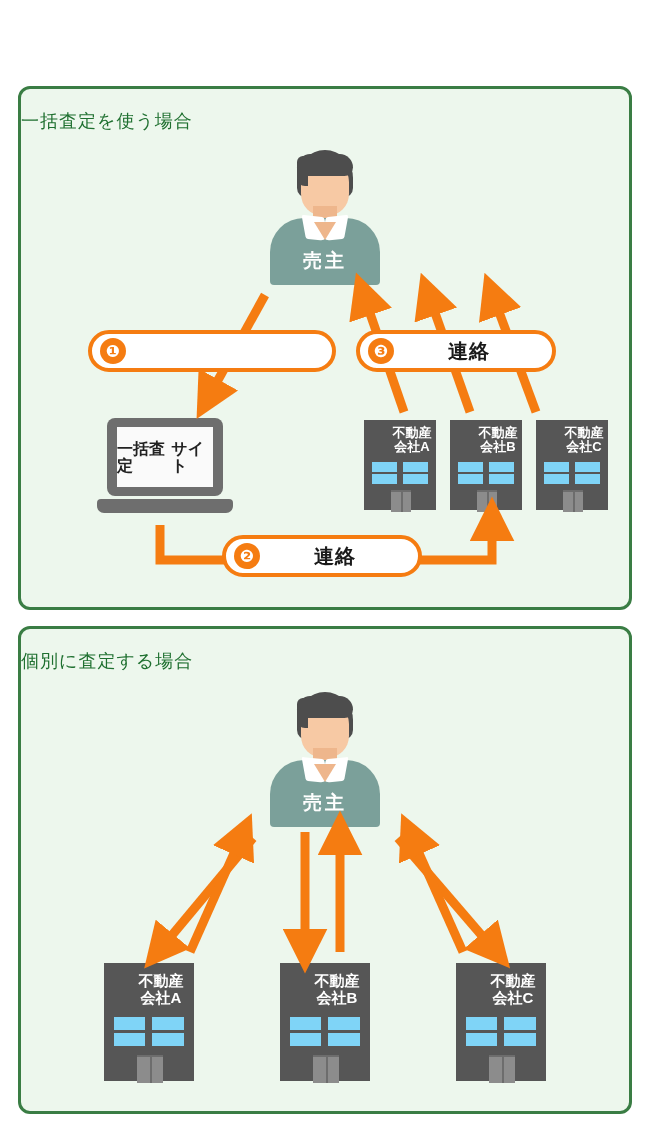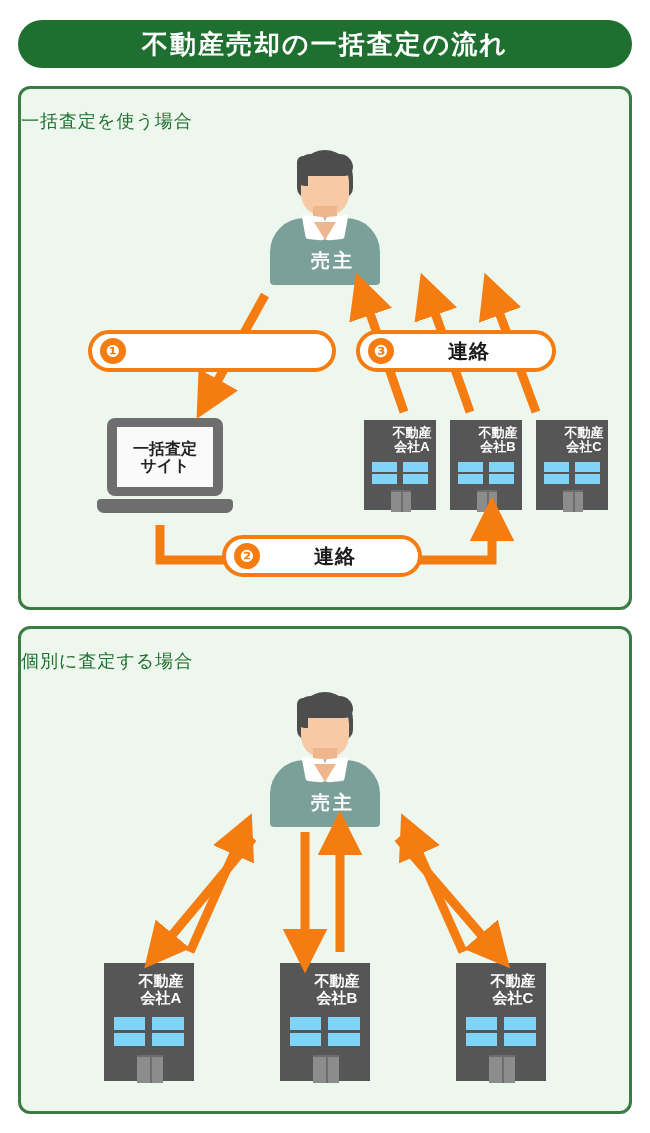--- a/index.html
+++ b/index.html
@@ -131,21 +131,21 @@
   }
   .person .collar-v {
     position: absolute;
     left: 64px; top: 72px;
     width: 22px; height: 18px;
     background: #eeb68c;
     clip-path: polygon(0 0, 100% 0, 50% 100%);
   }
   .person .person-label {
     position: absolute;
-    left: 8px; top: 98px;
+    left: 0; top: 98px;
     width: 150px;
     text-align: center;
     color: #ffffff;
     font-size: 19px;
     font-weight: bold;
     letter-spacing: 3px;
   }
 
   
   .laptop { position: absolute; width: 136px; height: 98px; }
@@ -153,21 +153,21 @@
     position: absolute; left: 10px; top: 0;
     width: 116px; height: 78px;
     background: #6e6e6e;
     border-radius: 8px;
     box-sizing: border-box;
     padding: 9px 10px;
   }
   .laptop .screen {
     width: 100%; height: 100%;
     background: #fafafa;
-    display: flex; flex-direction: column;
+    display: flex; flex-direction: row;
     align-items: center; justify-content: center;
     line-height: 1.08;
   }
   .laptop .screen span {
     color: #222222;
     font-size: 16px;
     font-weight: bold;
     letter-spacing: 0px;
   }
   .laptop .base {
@@ -265,23 +265,20 @@
     width: 650px; height: 1133px;
     pointer-events: none;
     z-index: 2;
   }
 </style>
 </head>
 <body>
 
 <div class="page">
 
-  <div class="title-banner">
-    <div class="title-text">不動産売却の一括査定の流れ</div>
-  </div>
 
   <div class="panel" id="panel-1">
     <div class="panel-title">一括査定を使う場合</div>
   </div>
 
   <svg class="arrow-layer" viewBox="0 0 650 1133">
     <defs>
       <marker id="ah" markerWidth="5" markerHeight="5" refX="2.6" refY="2.5" orient="auto">
         <path d="M0,0 L5,2.5 L0,5 z" fill="#f57c11"></path>
       </marker>

